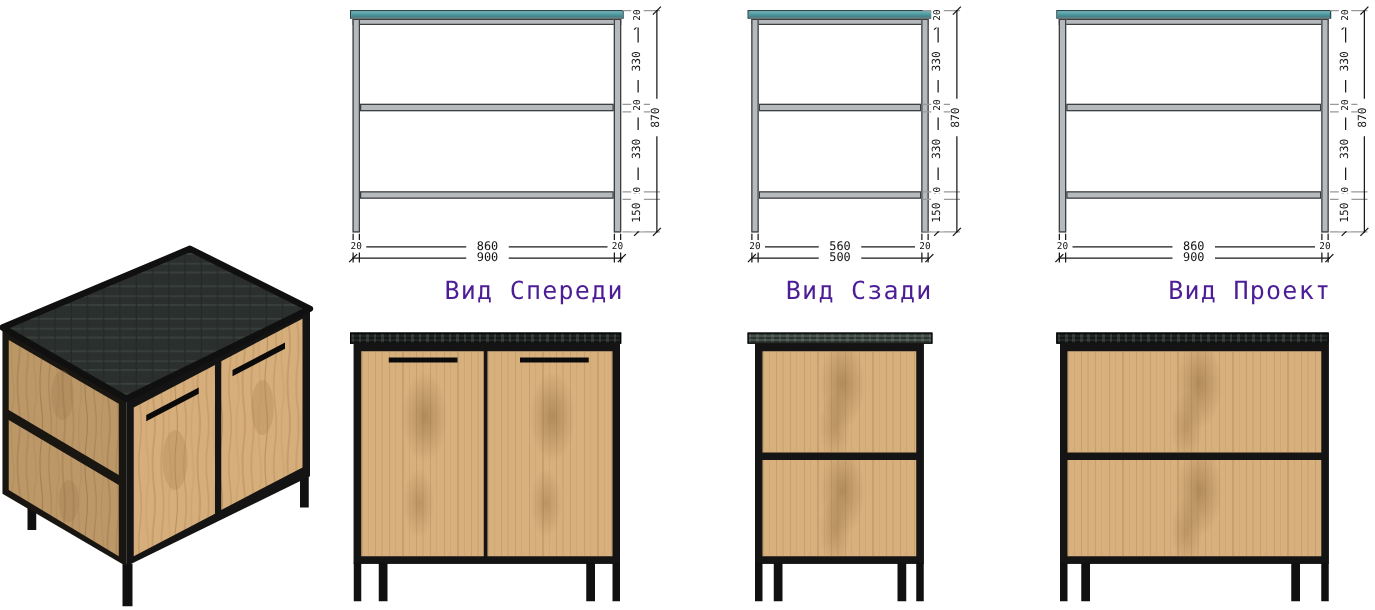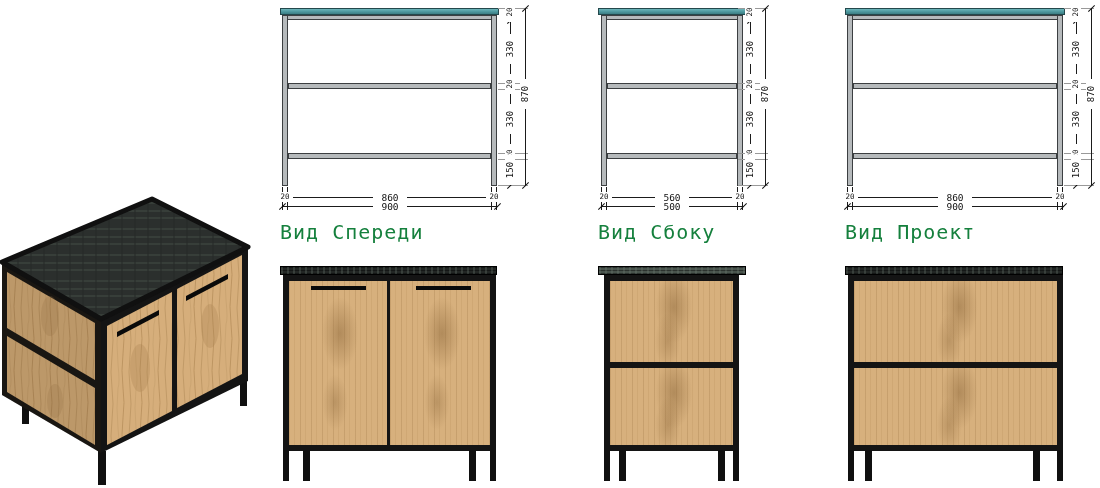--- a/index.html
+++ b/index.html
@@ -20,21 +20,21 @@
   .dl{position:absolute;background:#1b1b1b}
   .dl.v{width:1px}
   .dl.h{height:1px}
   .dt{position:absolute;width:9px;height:1px;background:#111;transform:rotate(-45deg)}
   .xe{position:absolute;height:1px;background:#999;left:-12px;width:30px}
   .vd{position:absolute;left:-15px;width:30px;text-align:center;font-size:9px;line-height:10px;color:#111;background:#fff;transform:rotate(-90deg);z-index:2}
   .vd.sm{left:-10px;width:20px;font-size:7.5px}
   .vd.o{left:0}
   .hd{position:absolute;width:34px;text-align:center;font-size:9.5px;line-height:11px;color:#111;background:#fff;z-index:2}
   .hd.sm2{width:16px;font-size:7.5px;line-height:10px}
-  .vlabel{position:absolute;text-align:left;font-size:20px;letter-spacing:1px;color:#15803d}
+  .vlabel{position:absolute;text-align:right;font-size:20px;letter-spacing:1px;color:#4c1d95}
 
   
   .render{position:absolute;top:262px;height:226px}
   .dkt{position:absolute;border:1px solid #000;background-color:#222624;background-image:repeating-linear-gradient(90deg,rgba(115,130,120,.28) 0 2px,transparent 2px 6px),repeating-linear-gradient(0deg,rgba(0,0,0,.4) 0 1px,transparent 1px 3px)}
   .dktg{background-color:#48534c}
   .cab{position:absolute;background:#141414;border:6px solid #141414}
   .wood{background-color:#d7b07d;background-image:radial-gradient(ellipse 26px 52px at 52% 32%,rgba(140,103,58,.5),rgba(140,103,58,0) 70%),radial-gradient(ellipse 18px 40px at 47% 74%,rgba(140,103,58,.38),rgba(140,103,58,0) 70%),repeating-linear-gradient(90deg,rgba(156,117,68,.28) 0 1px,transparent 1px 5px,rgba(183,143,90,.25) 5px 6px,transparent 6px 11px)}
   .door,.panel{position:absolute}
   .handle{position:absolute;height:4px;background:#0a0a0a}
   .leg{position:absolute;top:188px;width:7px;height:31px;background:#101010}
@@ -190,21 +190,21 @@
         <i class="dt" style="left:141px;top:191px"></i>
       <span class="hd" style="left:57px;top:186px">560</span>
       <span class="hd sm2" style="left:-2px;top:186px">20</span>
       <span class="hd sm2" style="left:134px;top:186px">20</span>
       <i class="dl h" style="left:3px;top:200px;width:142px"></i>
       <i class="dt" style="left:-1px;top:200px"></i>
         <i class="dt" style="left:141px;top:200px"></i>
       <span class="hd" style="left:57px;top:195px">500</span>
     </div>
 
-    <div class="vlabel" style="left:0;top:214px;width:148px">Вид Сбоку</div>
+    <div class="vlabel" style="left:0;top:214px;width:148px">Вид Сзади</div>
   </div>
 
   <div class="view" style="left:845px;width:255px">
     <div class="teal" style="left:0;width:220px"></div>
     <div class="rail top" style="left:2px;width:216px"></div>
     <div class="post" style="left:2px"></div>
     <div class="post" style="left:212px"></div>
     <div class="rail mid" style="left:8px;width:204px"></div>
     <div class="rail low" style="left:8px;width:204px"></div>
 

